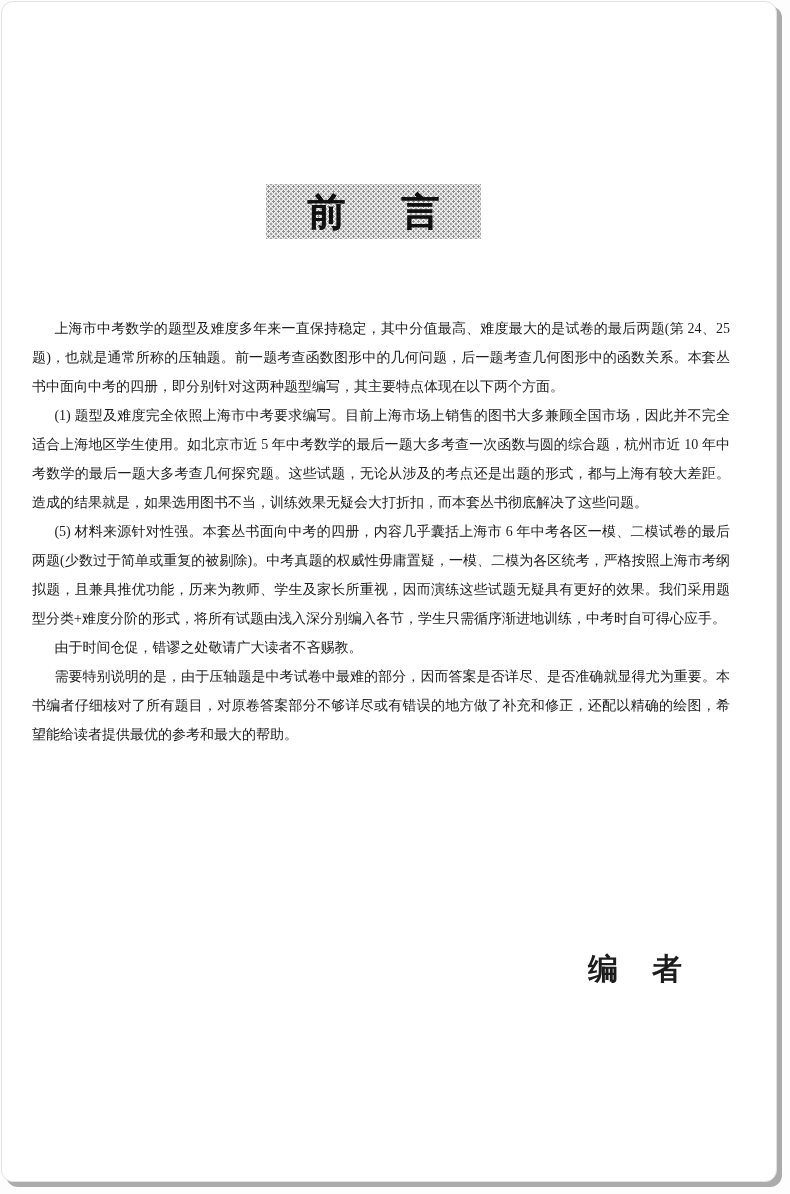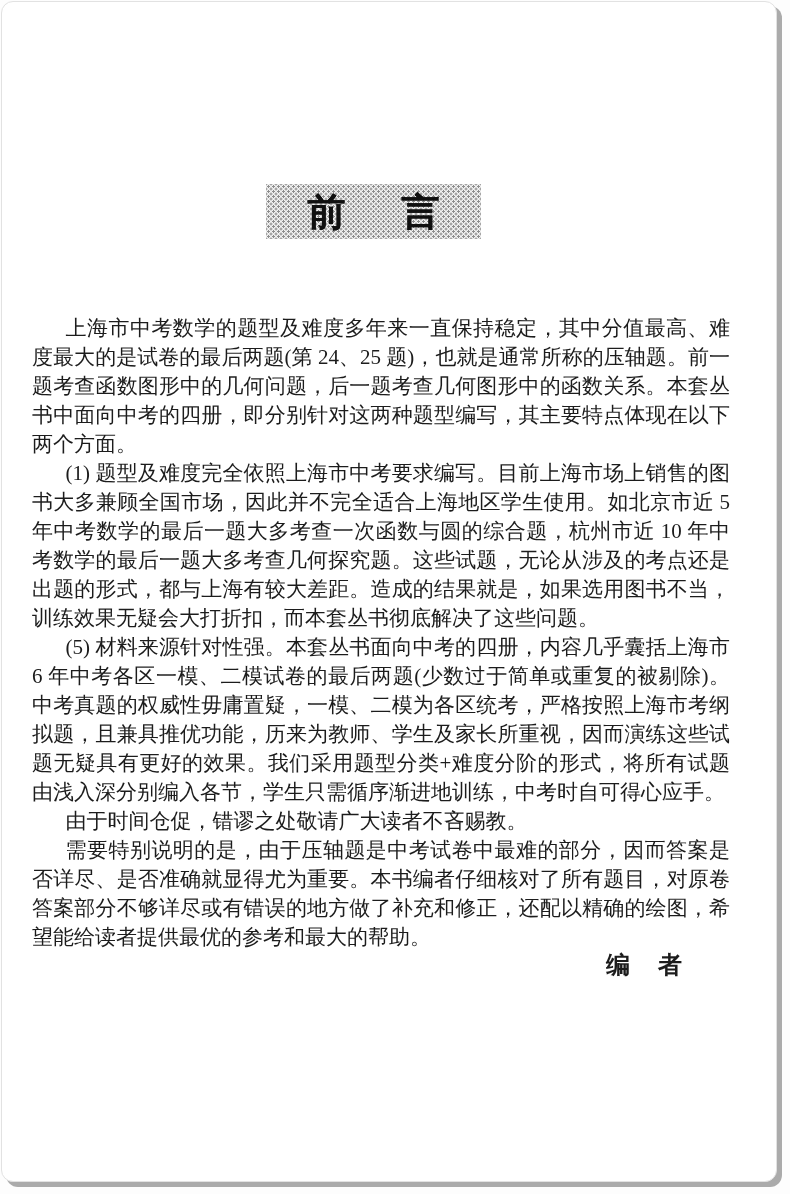--- a/index.html
+++ b/index.html
@@ -51,35 +51,35 @@
     font-weight: bold;
     color: #101010;
     line-height: 1;
     text-shadow: 0 0 0.5px #000;
   }
   .body-text {
     position: absolute;
     left: 30px;
     top: 312px;
     width: 698px;
-    font-size: 21px;
+    font-size: 14px;
     line-height: 29px;
     color: #1c1c1c;
     text-align: justify;
   }
   .body-text p {
     margin: 0;
     padding: 0;
     text-indent: 1.6em;
   }
   .signature {
     position: absolute;
     right: 92px;
     top: 947px;
-    font-size: 24px;
+    font-size: 30px;
     letter-spacing: 2px;
     color: #1c1c1c;
     font-weight: bold;
   }
 </style>
 </head>
 <body>
 
 <div class="page-wrap">
   <div class="page-card">

